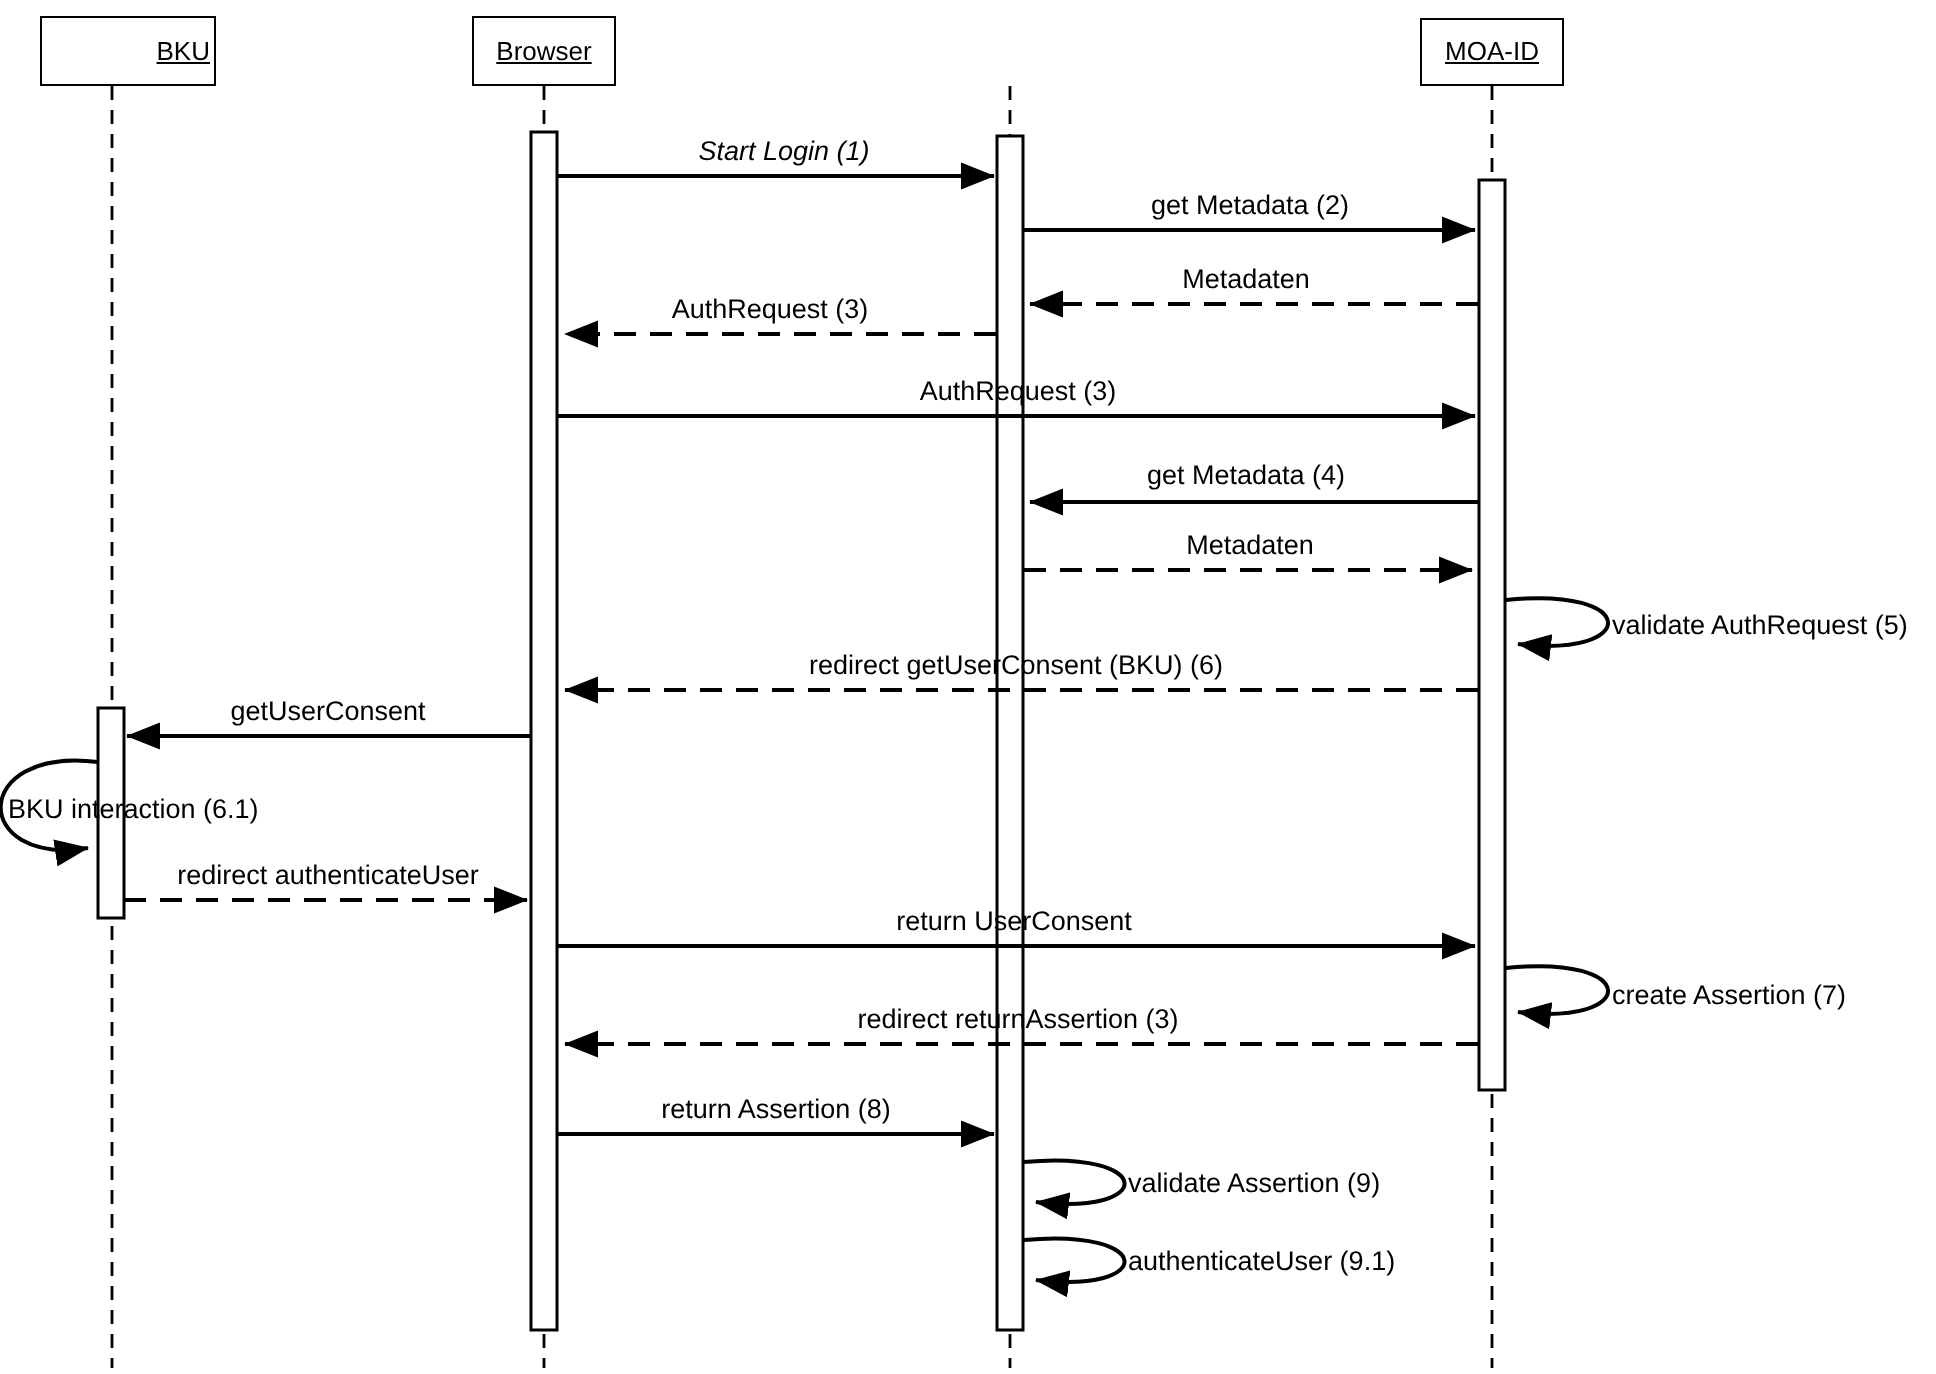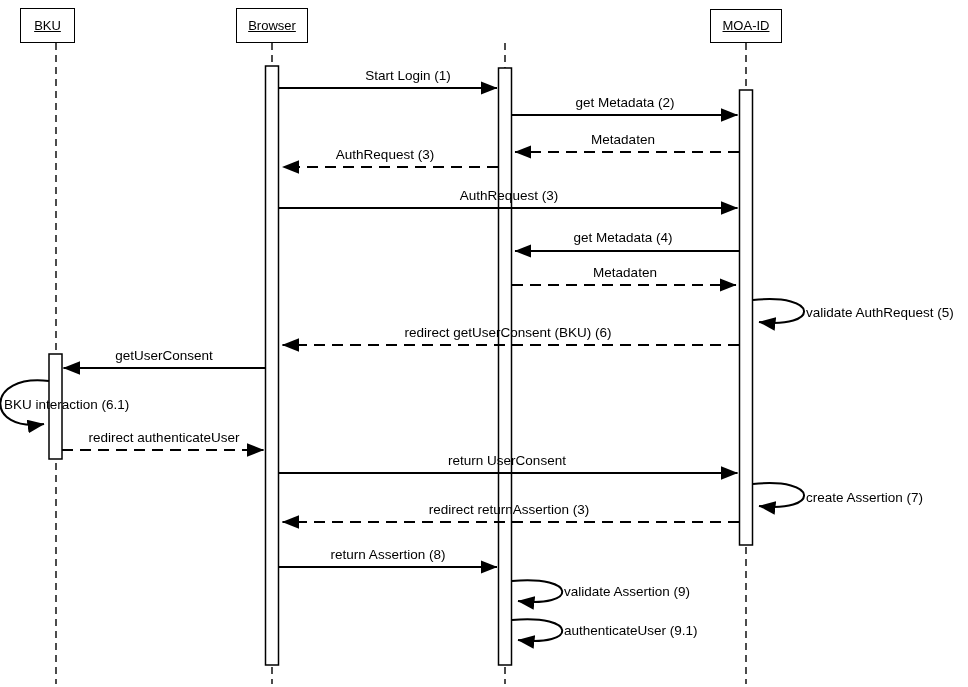--- a/index.html
+++ b/index.html
@@ -77,31 +77,31 @@
     <line class="ret" x1="62" y1="450" x2="263.5" y2="450"></line>
     <line class="ret" x1="739" y1="522" x2="282.5" y2="522"></line>
 
     <path class="call" d="M 753 300 C 820 293, 820 329, 759 322"></path>
     <path class="call" d="M 49 381 C -15 373, -15 433, 44 424"></path>
     <path class="call" d="M 753 484 C 820 477, 820 513, 759 506"></path>
     <path class="call" d="M 512 581 C 578 575, 578 608, 518 601"></path>
     <path class="call" d="M 512 620 C 578 614, 578 647, 518 640"></path>
   </svg>
 
-  <div class="actor" style="left:20px;  top:8px; width:55px;  height:35px;">
+  <div class="actor" style="left:20px;  top:8px; width:88px;  height:35px;justify-content:flex-end;">
     <span class="alabel">BKU</span>
   </div>
   <div class="actor" style="left:236px; top:8px; width:72px;  height:35px;">
     <span class="alabel">Browser</span>
   </div>
   <div class="actor" style="left:710px; top:9px; width:72px;  height:34px;">
     <span class="alabel">MOA-ID</span>
   </div>
 
-  <div class="msg center" style="left:408px; top:68px;">Start Login (1)</div>
+  <div class="msg center" style="left:392px; top:68px;font-style:italic;">Start Login (1)</div>
   <div class="msg center" style="left:625px; top:95px;">get Metadata (2)</div>
   <div class="msg center" style="left:623px; top:132px;">Metadaten</div>
   <div class="msg center" style="left:385px; top:147px;">AuthRequest (3)</div>
   <div class="msg center" style="left:509px; top:188px;">AuthRequest (3)</div>
   <div class="msg center" style="left:623px; top:230px;">get Metadata (4)</div>
   <div class="msg center" style="left:625px; top:265px;">Metadaten</div>
   <div class="msg" style="left:806px; top:305px;">validate AuthRequest (5)</div>
   <div class="msg center" style="left:508px; top:325px;">redirect getUserConsent (BKU) (6)</div>
   <div class="msg center" style="left:164px; top:348px;">getUserConsent</div>
   <div class="msg" style="left:4px;   top:397px;text-align:center;">BKU interaction (6.1)</div>

